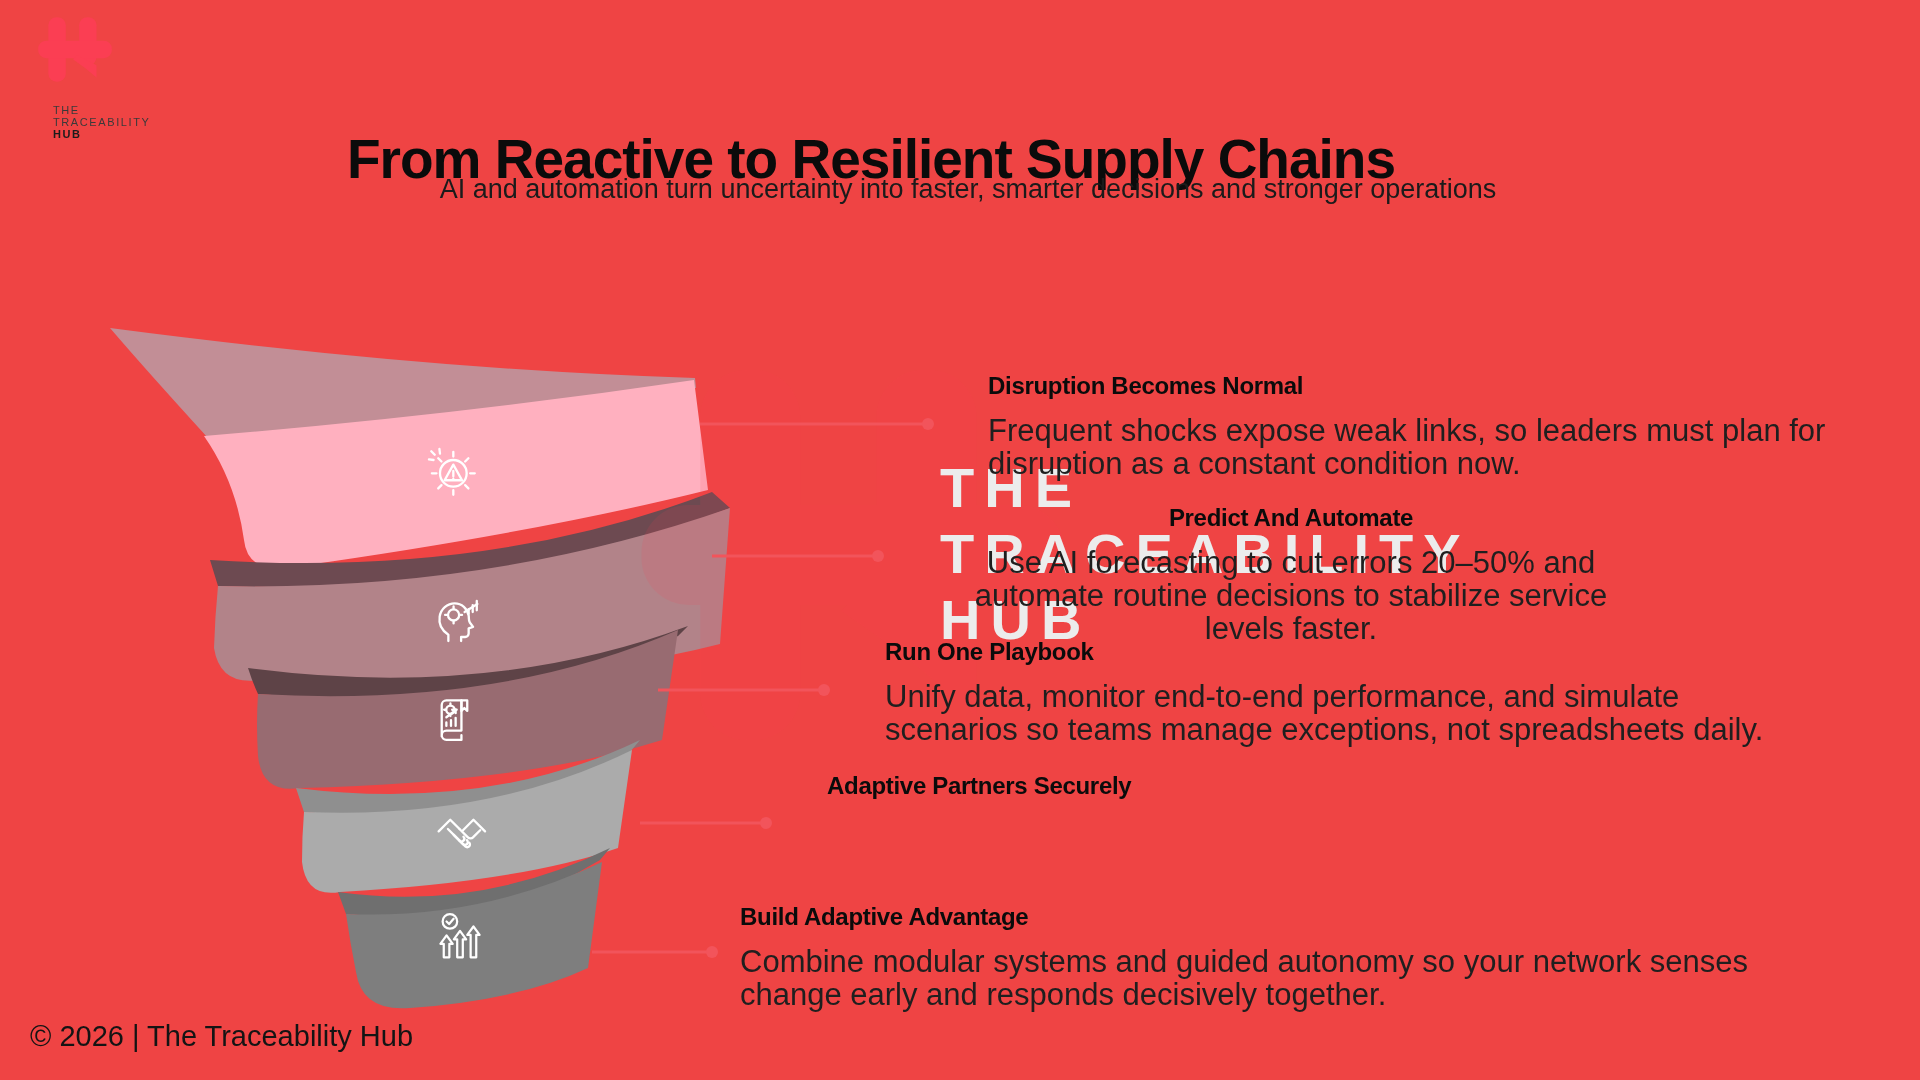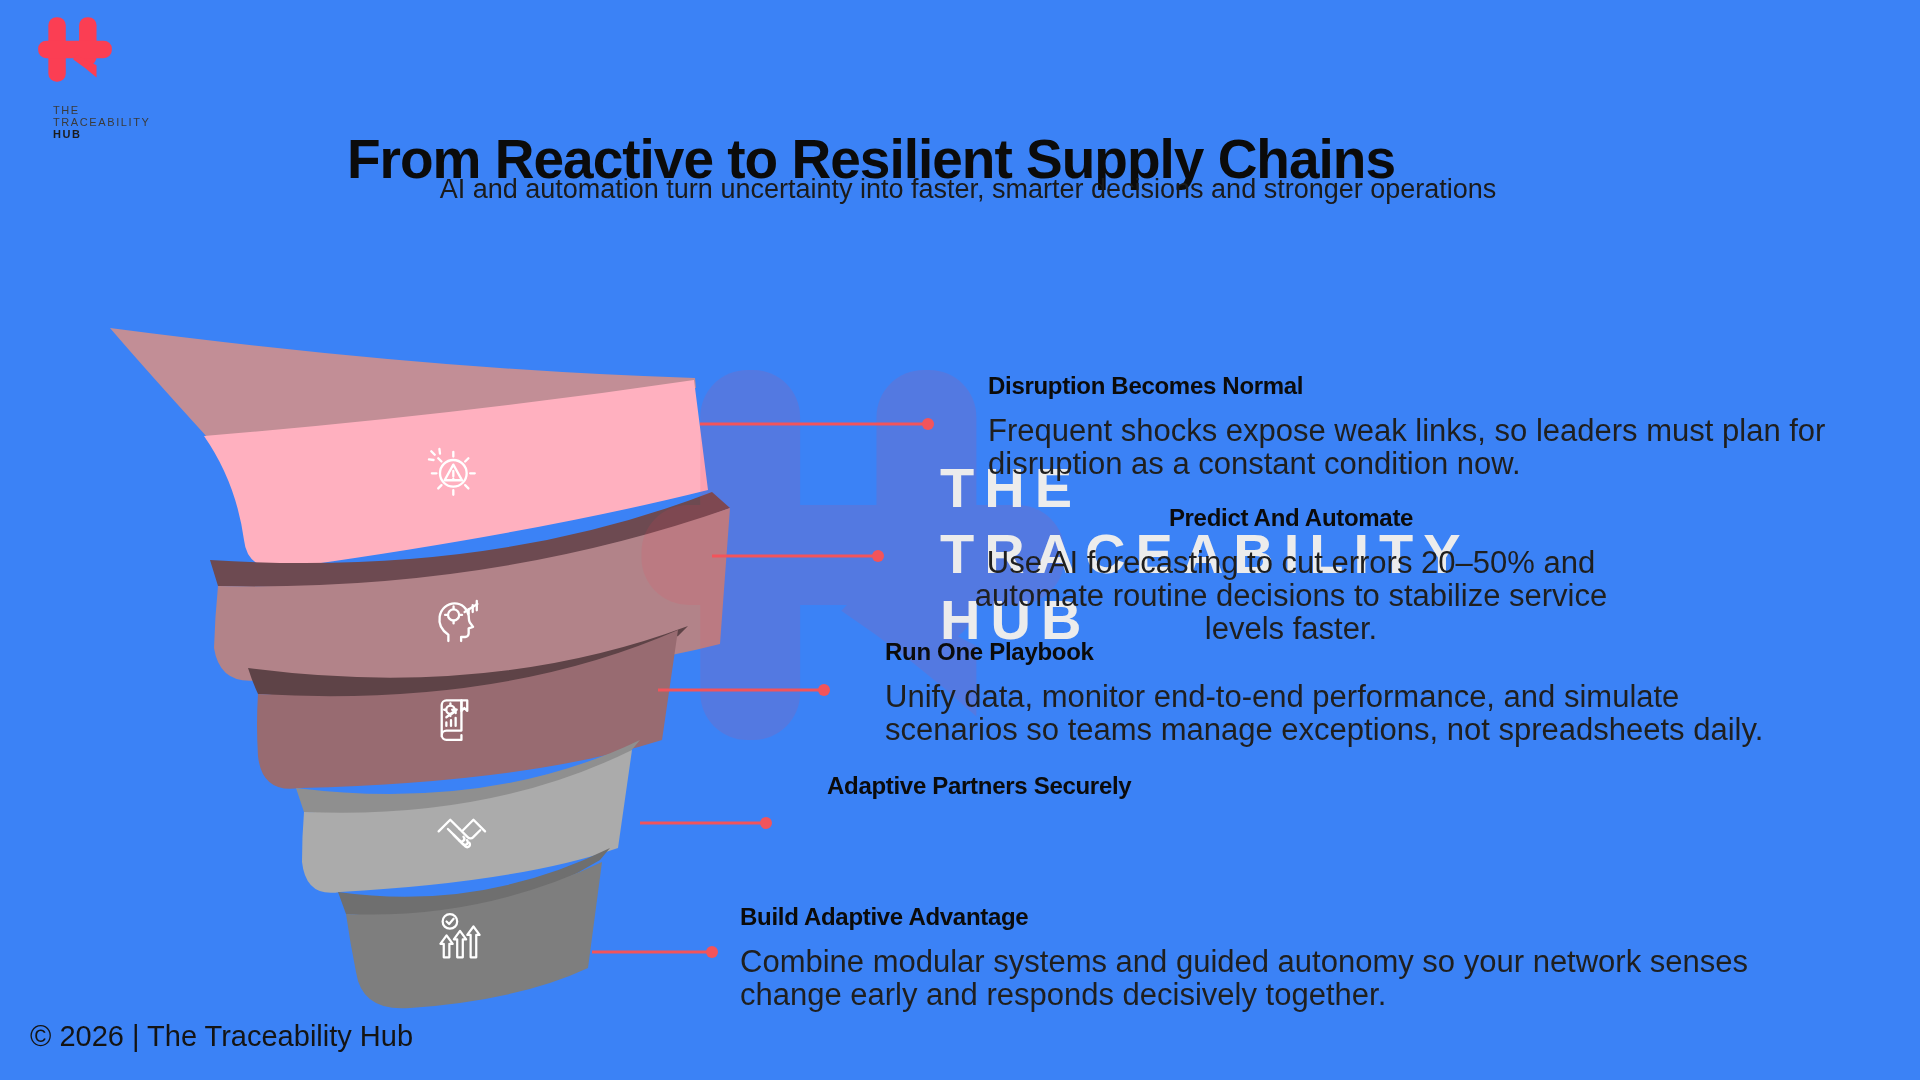--- a/index.html
+++ b/index.html
@@ -1,16 +1,16 @@
 <!DOCTYPE html>
 <html><head>
 <meta charset="utf-8">
 <style>
   html,body{margin:0;padding:0;background:#ffffff;}
-  #canvas{position:relative;width:1920px;height:1080px;background:#3b82f6;overflow:hidden;
+  #canvas{position:relative;width:1920px;height:1080px;background:#ef4444;overflow:hidden;
           font-family:"Liberation Sans",sans-serif;}
   
   .logo{position:absolute;left:34px;top:14px;}
   .logo-text{position:absolute;left:53px;top:104px;font-size:11px;line-height:12px;
              letter-spacing:1.6px;color:#3a3a3a;font-weight:500;}
   .logo-text .hub{font-weight:700;color:#1c1c1c;}
   
   .title{position:absolute;left:0;top:90px;width:1742px;text-align:center;
          font-size:55px;font-weight:700;letter-spacing:-1px;color:#0b0b0b;}
   .subtitle{position:absolute;left:8px;top:174px;width:1920px;text-align:center;

